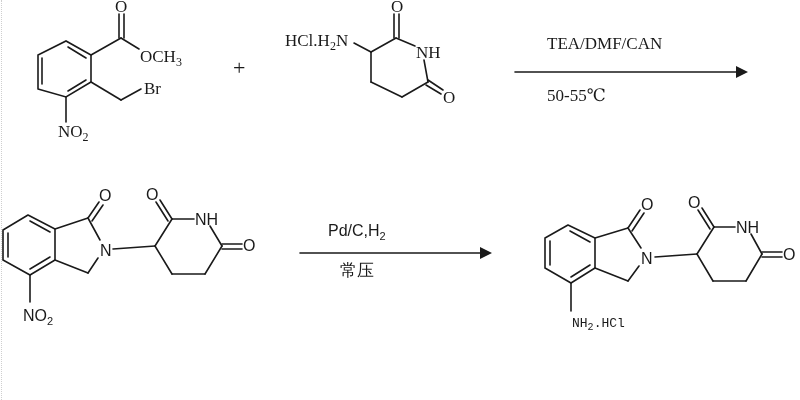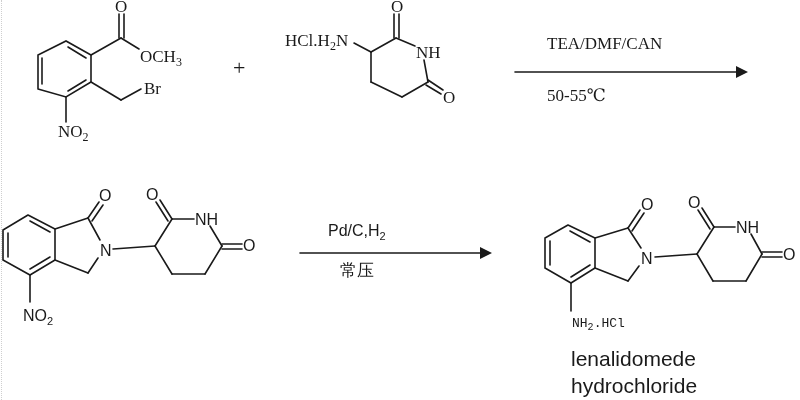--- a/index.html
+++ b/index.html
@@ -150,17 +150,13 @@
       <line class="bond" x1="762" y1="257" x2="782" y2="257"></line>
     </g>
     <text class="sans" x="641" y="210" font-size="16">O</text>
     <text class="sans" x="641" y="264" font-size="16">N</text>
     <text class="sans" x="688" y="208" font-size="16">O</text>
     <text class="sans" x="736" y="233" font-size="16">NH</text>
     <text class="sans" x="783" y="260" font-size="16">O</text>
     <text class="mono" x="572" y="327" font-size="13"><tspan>NH</tspan><tspan font-size="10" dy="3">2</tspan><tspan dy="-3">.HCl</tspan></text>
   </svg>
 
-  <div class="label" style="left:571px; top:345px;">
-    <div>lenalidomede</div>
-    <div>hydrochloride</div>
-  </div>
 </div>
 
 </body></html>

